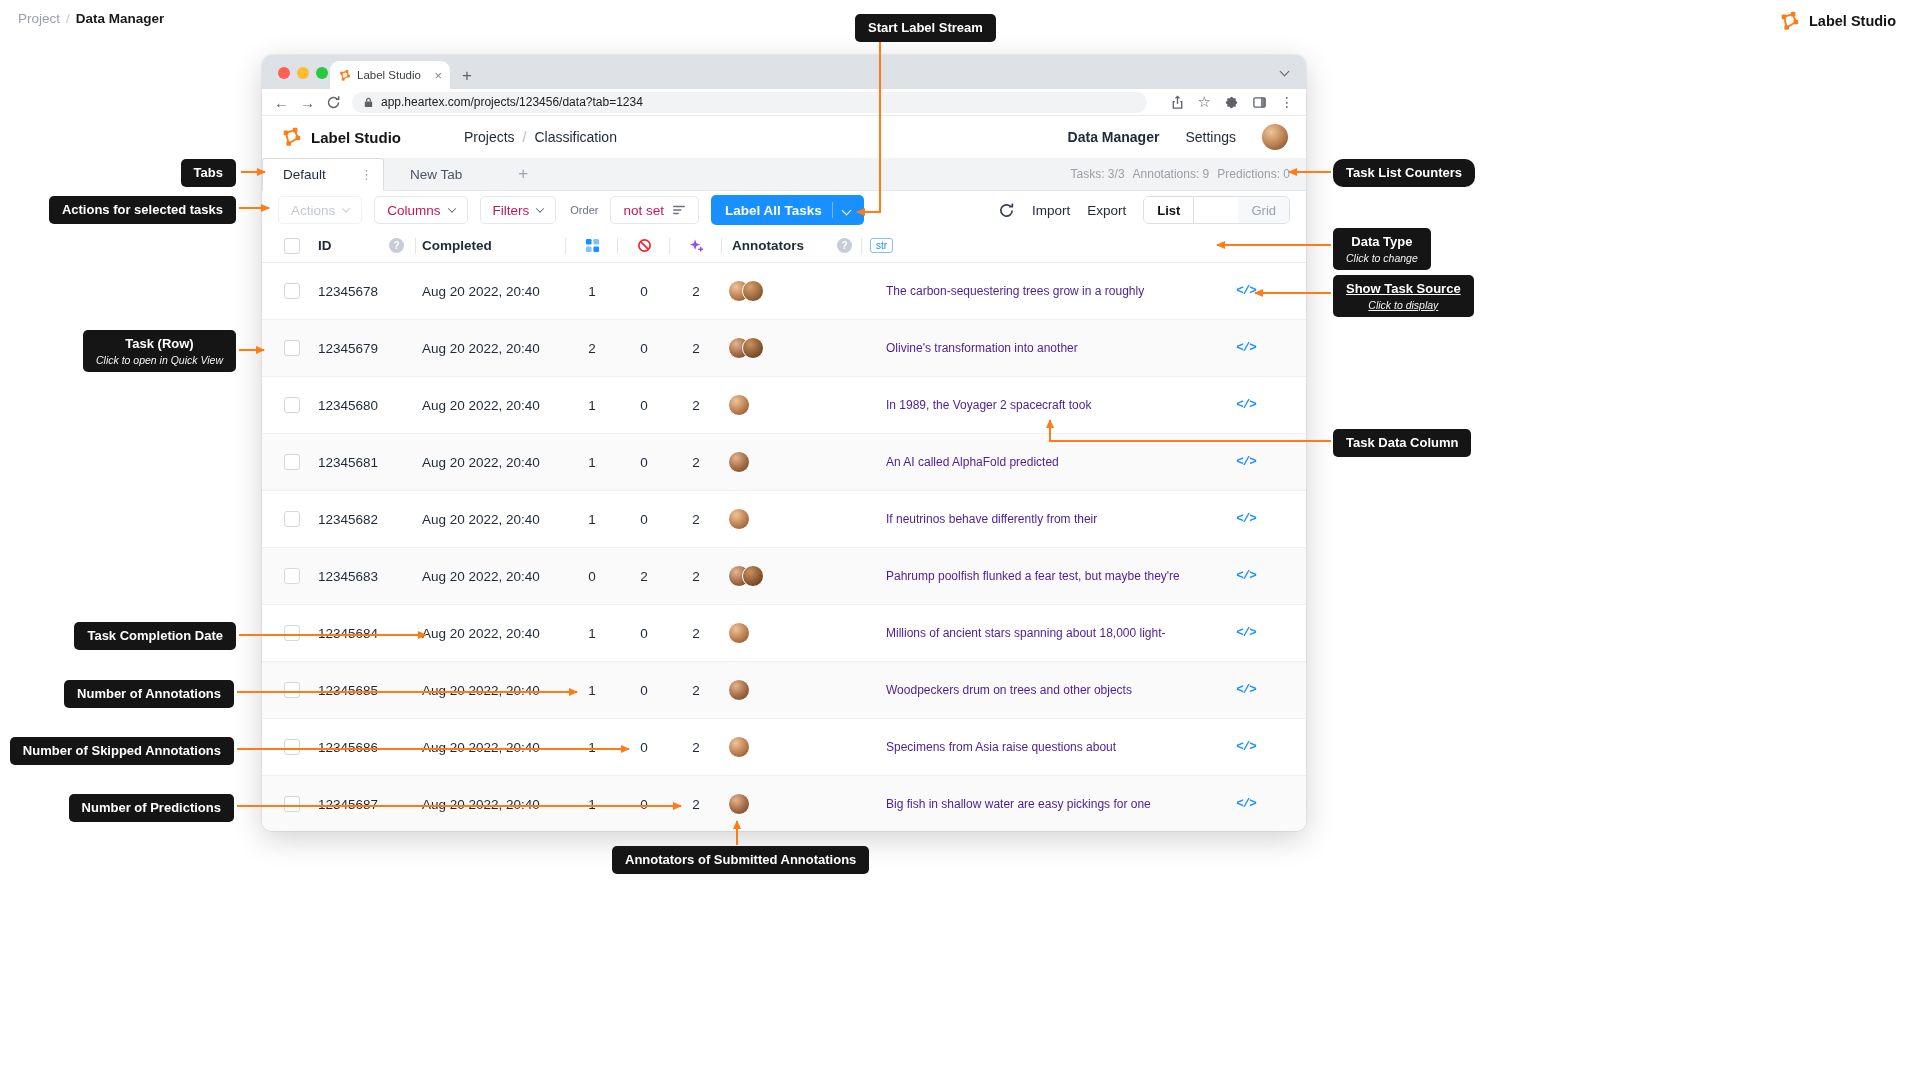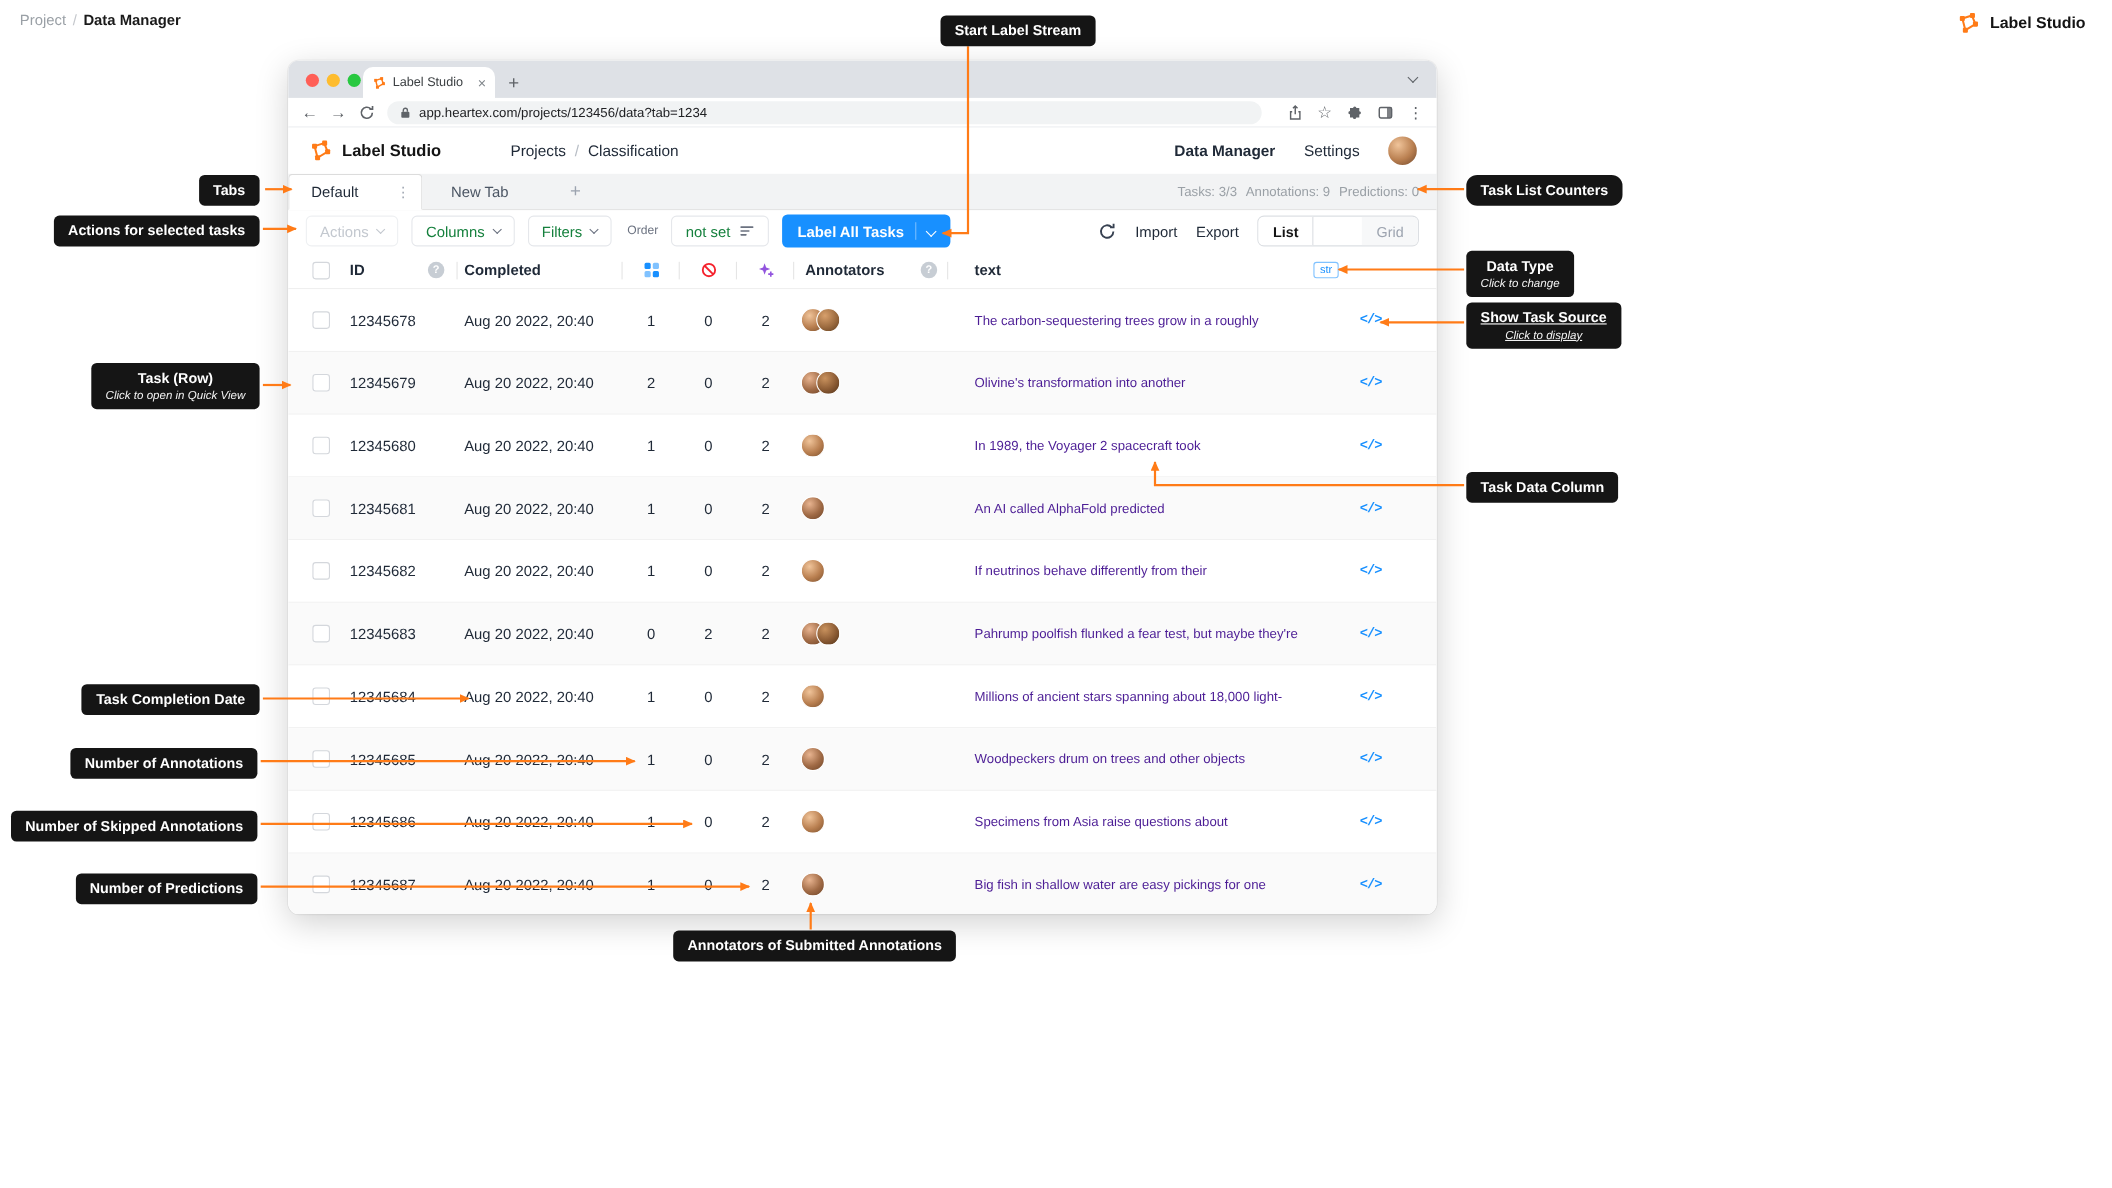--- a/index.html
+++ b/index.html
@@ -68,21 +68,21 @@
   .dm-tabs{height:33px;background:#f2f3f4;border-bottom:1px solid #e4e4e4;display:flex;align-items:flex-end;flex:none;position:relative;}
   .dm-tab-active{height:33px;margin-bottom:-1px;width:122px;background:#fff;border:1px solid #dcdcdc;border-bottom:1px solid #fff;
     border-radius:4px 4px 0 0;display:flex;align-items:center;justify-content:space-between;padding:0 10px 0 20px;font-size:13.5px;color:#1f2937;z-index:1;}
   .dm-tab-active .vdots{color:#9ca3af;font-size:13px;}
   .dm-tab-new{height:100%;display:flex;align-items:center;padding:0 26px;font-size:13.5px;color:#4b5563;}
   .dm-tab-add{color:#9ca3af;font-size:17px;margin-left:30px;align-self:center;}
   .dm-counters{margin-left:auto;align-self:center;display:flex;gap:8px;font-size:12px;color:#9aa0a6;padding-right:16px;}
 
   
   .dm-toolbar{height:38px;background:#fff;display:flex;align-items:center;gap:12px;padding:0 16px;flex:none;justify-content:flex-end;}
-  .btn{height:28px;border:1px solid #e5e7eb;border-radius:5px;background:#fff;display:inline-flex;align-items:center;gap:8px;padding:0 12px;font-size:13.5px;color:#15803d;}
+  .btn{height:28px;border:1px solid #e5e7eb;border-radius:5px;background:#fff;display:inline-flex;align-items:center;gap:8px;padding:0 12px;font-size:13.5px;color:#be185d;}
   .btn .chev{width:6px;height:6px;border-color:#6b7280;transform:rotate(45deg) translate(-1px,-1px);}
   .btn.disabled{color:#c3c8cf;border-color:#eef0f2;}
   .btn.disabled .chev{border-color:#c3c8cf;}
   .order-label{font-size:11px;color:#6b7280;margin-left:2px;}
   .primary{height:30px;background:var(--blue);border:none;border-radius:5px;color:#fff;font-weight:700;font-size:13.5px;display:inline-flex;align-items:center;gap:10px;padding:0 14px;}
   .primary .pdiv{width:1px;height:16px;background:rgba(255,255,255,.4);}
   .primary .chev{border-color:#fff;}
   .tb-right{margin-left:auto;display:flex;align-items:center;gap:17px;}
   .txt-btn{font-size:13.5px;color:#1f2937;background:none;border:none;font-family:inherit;}
   .seg{display:flex;height:28px;border:1px solid #dcdfe3;border-radius:6px;overflow:hidden;font-size:13px;gap:44px;}
@@ -297,23 +297,20 @@
       </div>
       <div class="hcell sep h-ic">
         <svg width="15" height="15" viewBox="0 0 16 16">
           <path d="M6.5 1.5 L8 5.5 L12 7 L8 8.5 L6.5 12.5 L5 8.5 L1 7 L5 5.5 Z" fill="#9254de"></path>
           <path d="M12.5 9.5 v5 M10 12 h5" stroke="#9254de" stroke-width="1.6"></path>
         </svg>
       </div>
       <div class="hcell sep h-ann">
         <span>Annotators</span>
         <span class="help">?</span>
-      </div>
-      <div class="hcell h-text">
-        <span>text</span>
       </div>
       <div class="hcell h-type">
         <span class="badge-str">str</span>
       </div>
     </div>
 
     <div class="tbody">
         <div class="trow cols">
       <div class="hcell">
             <span class="cb"></span>

